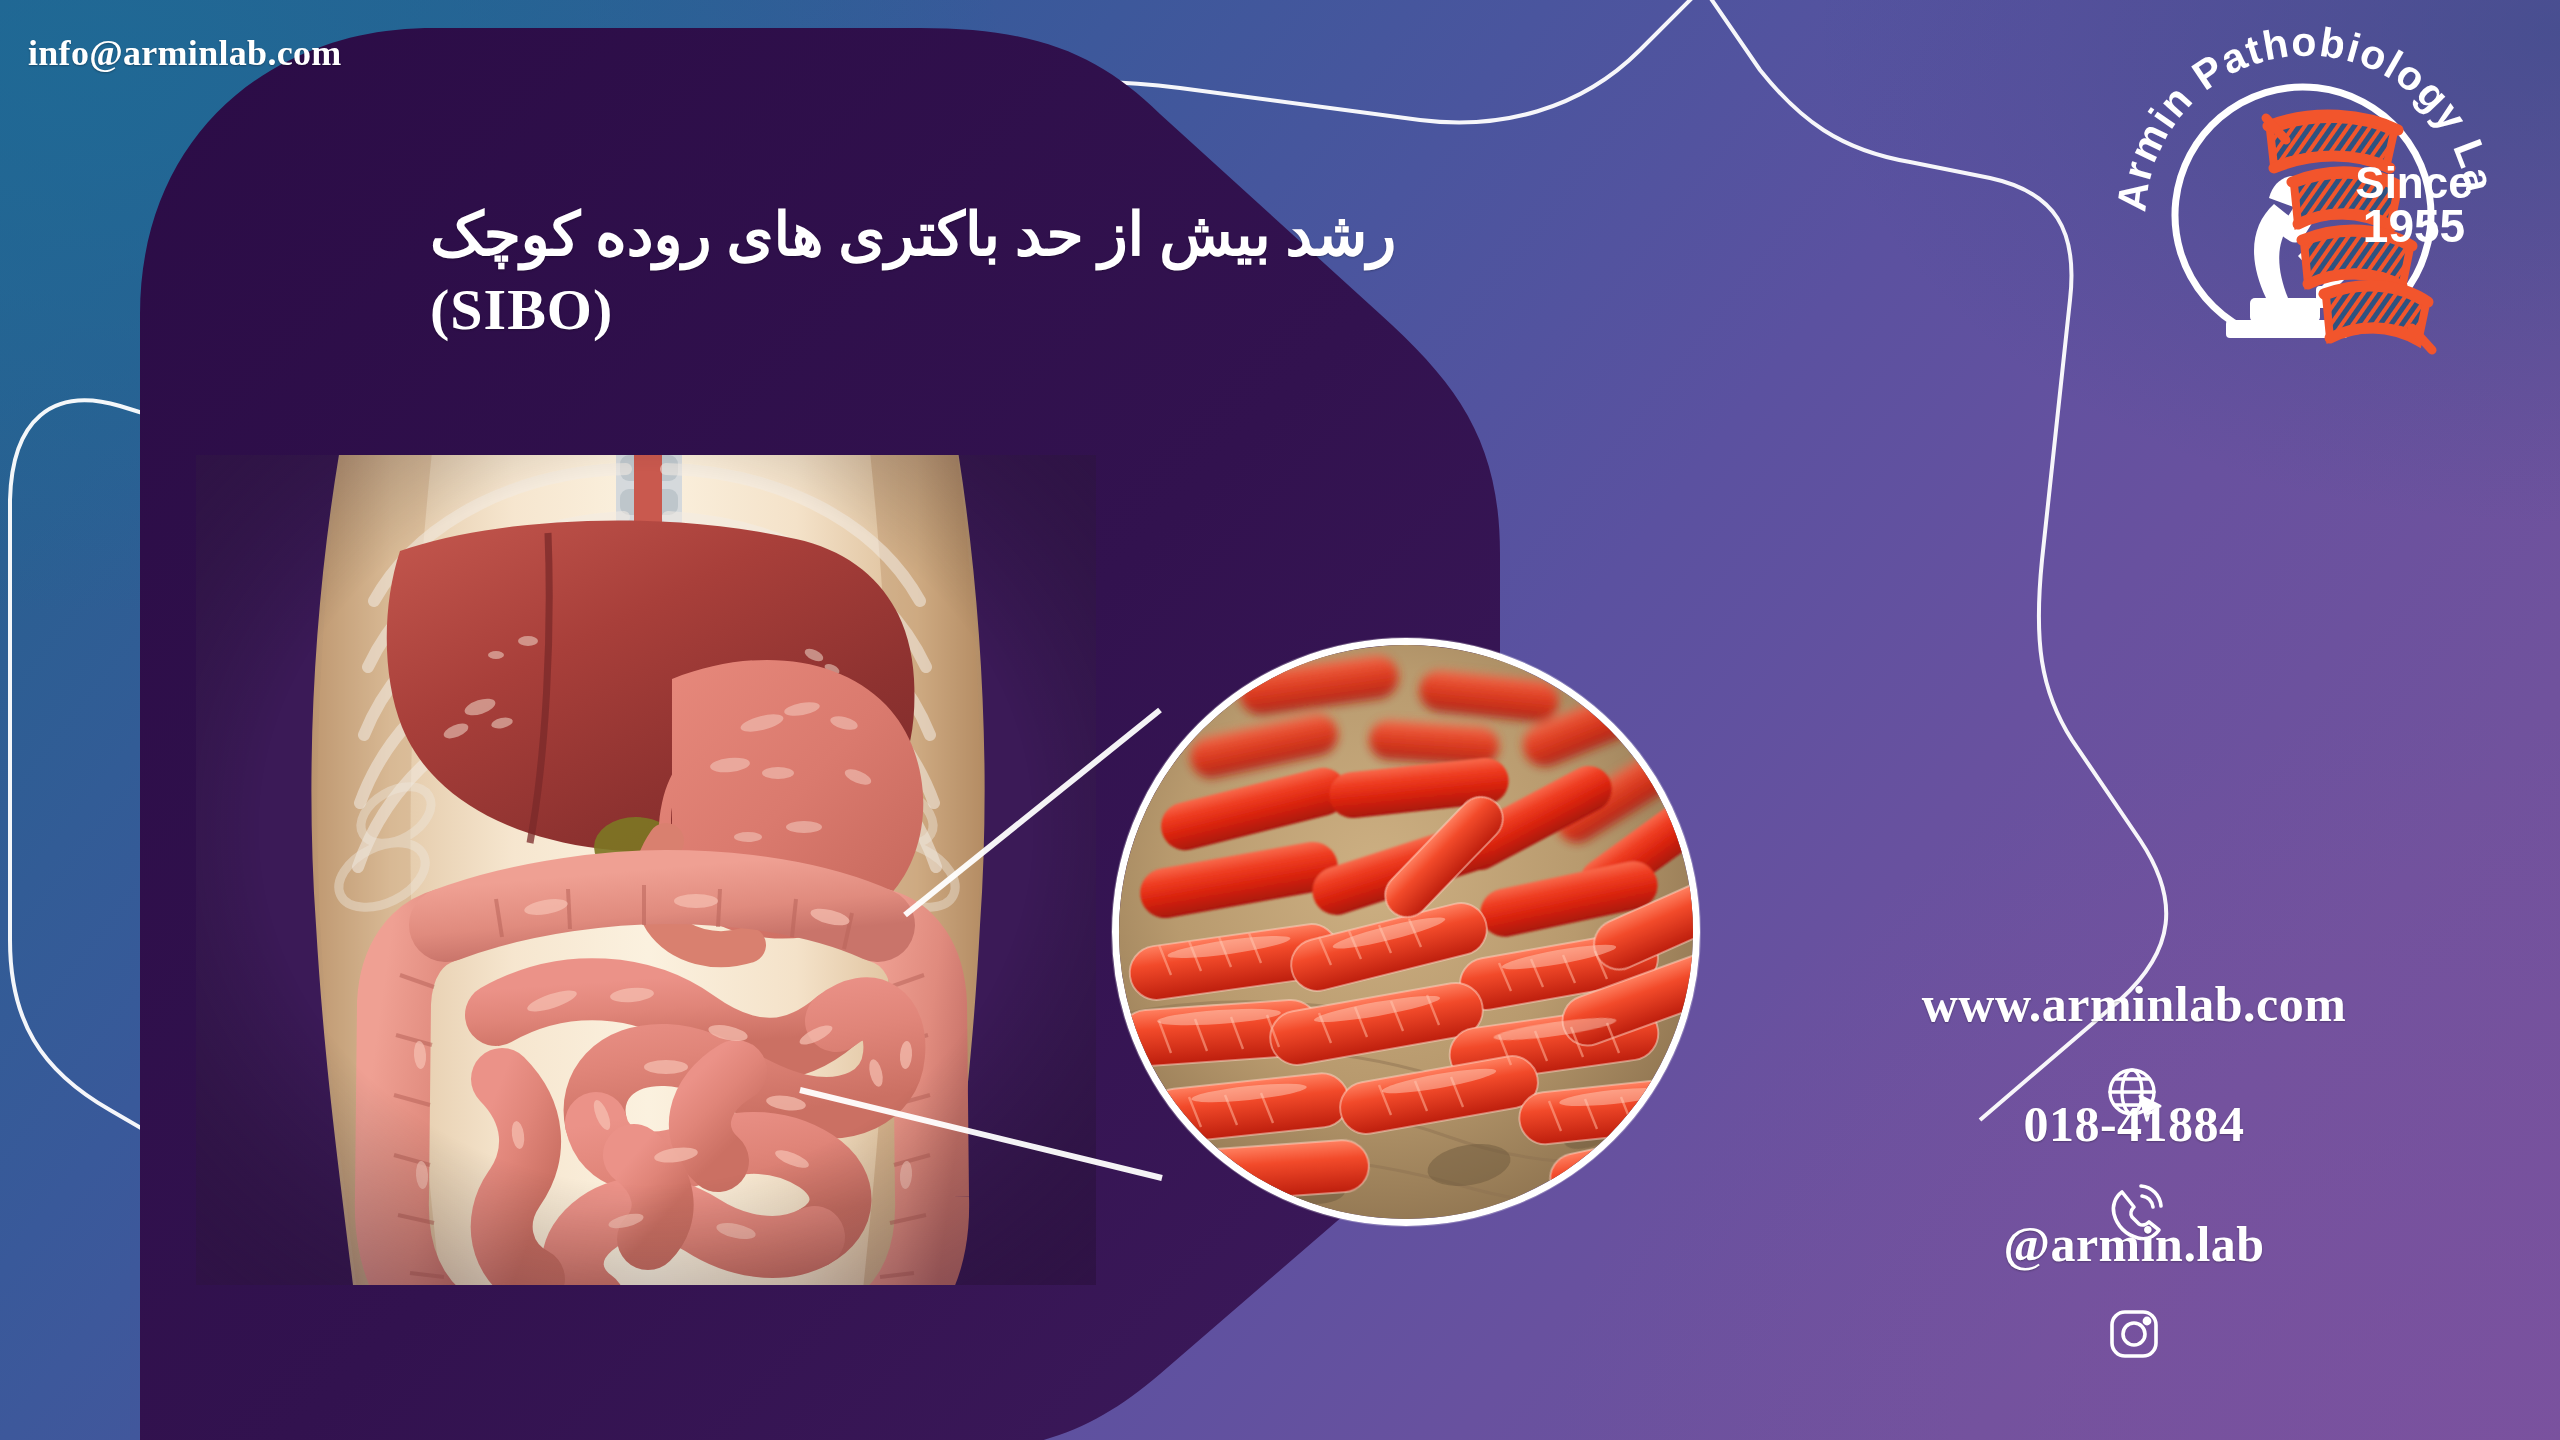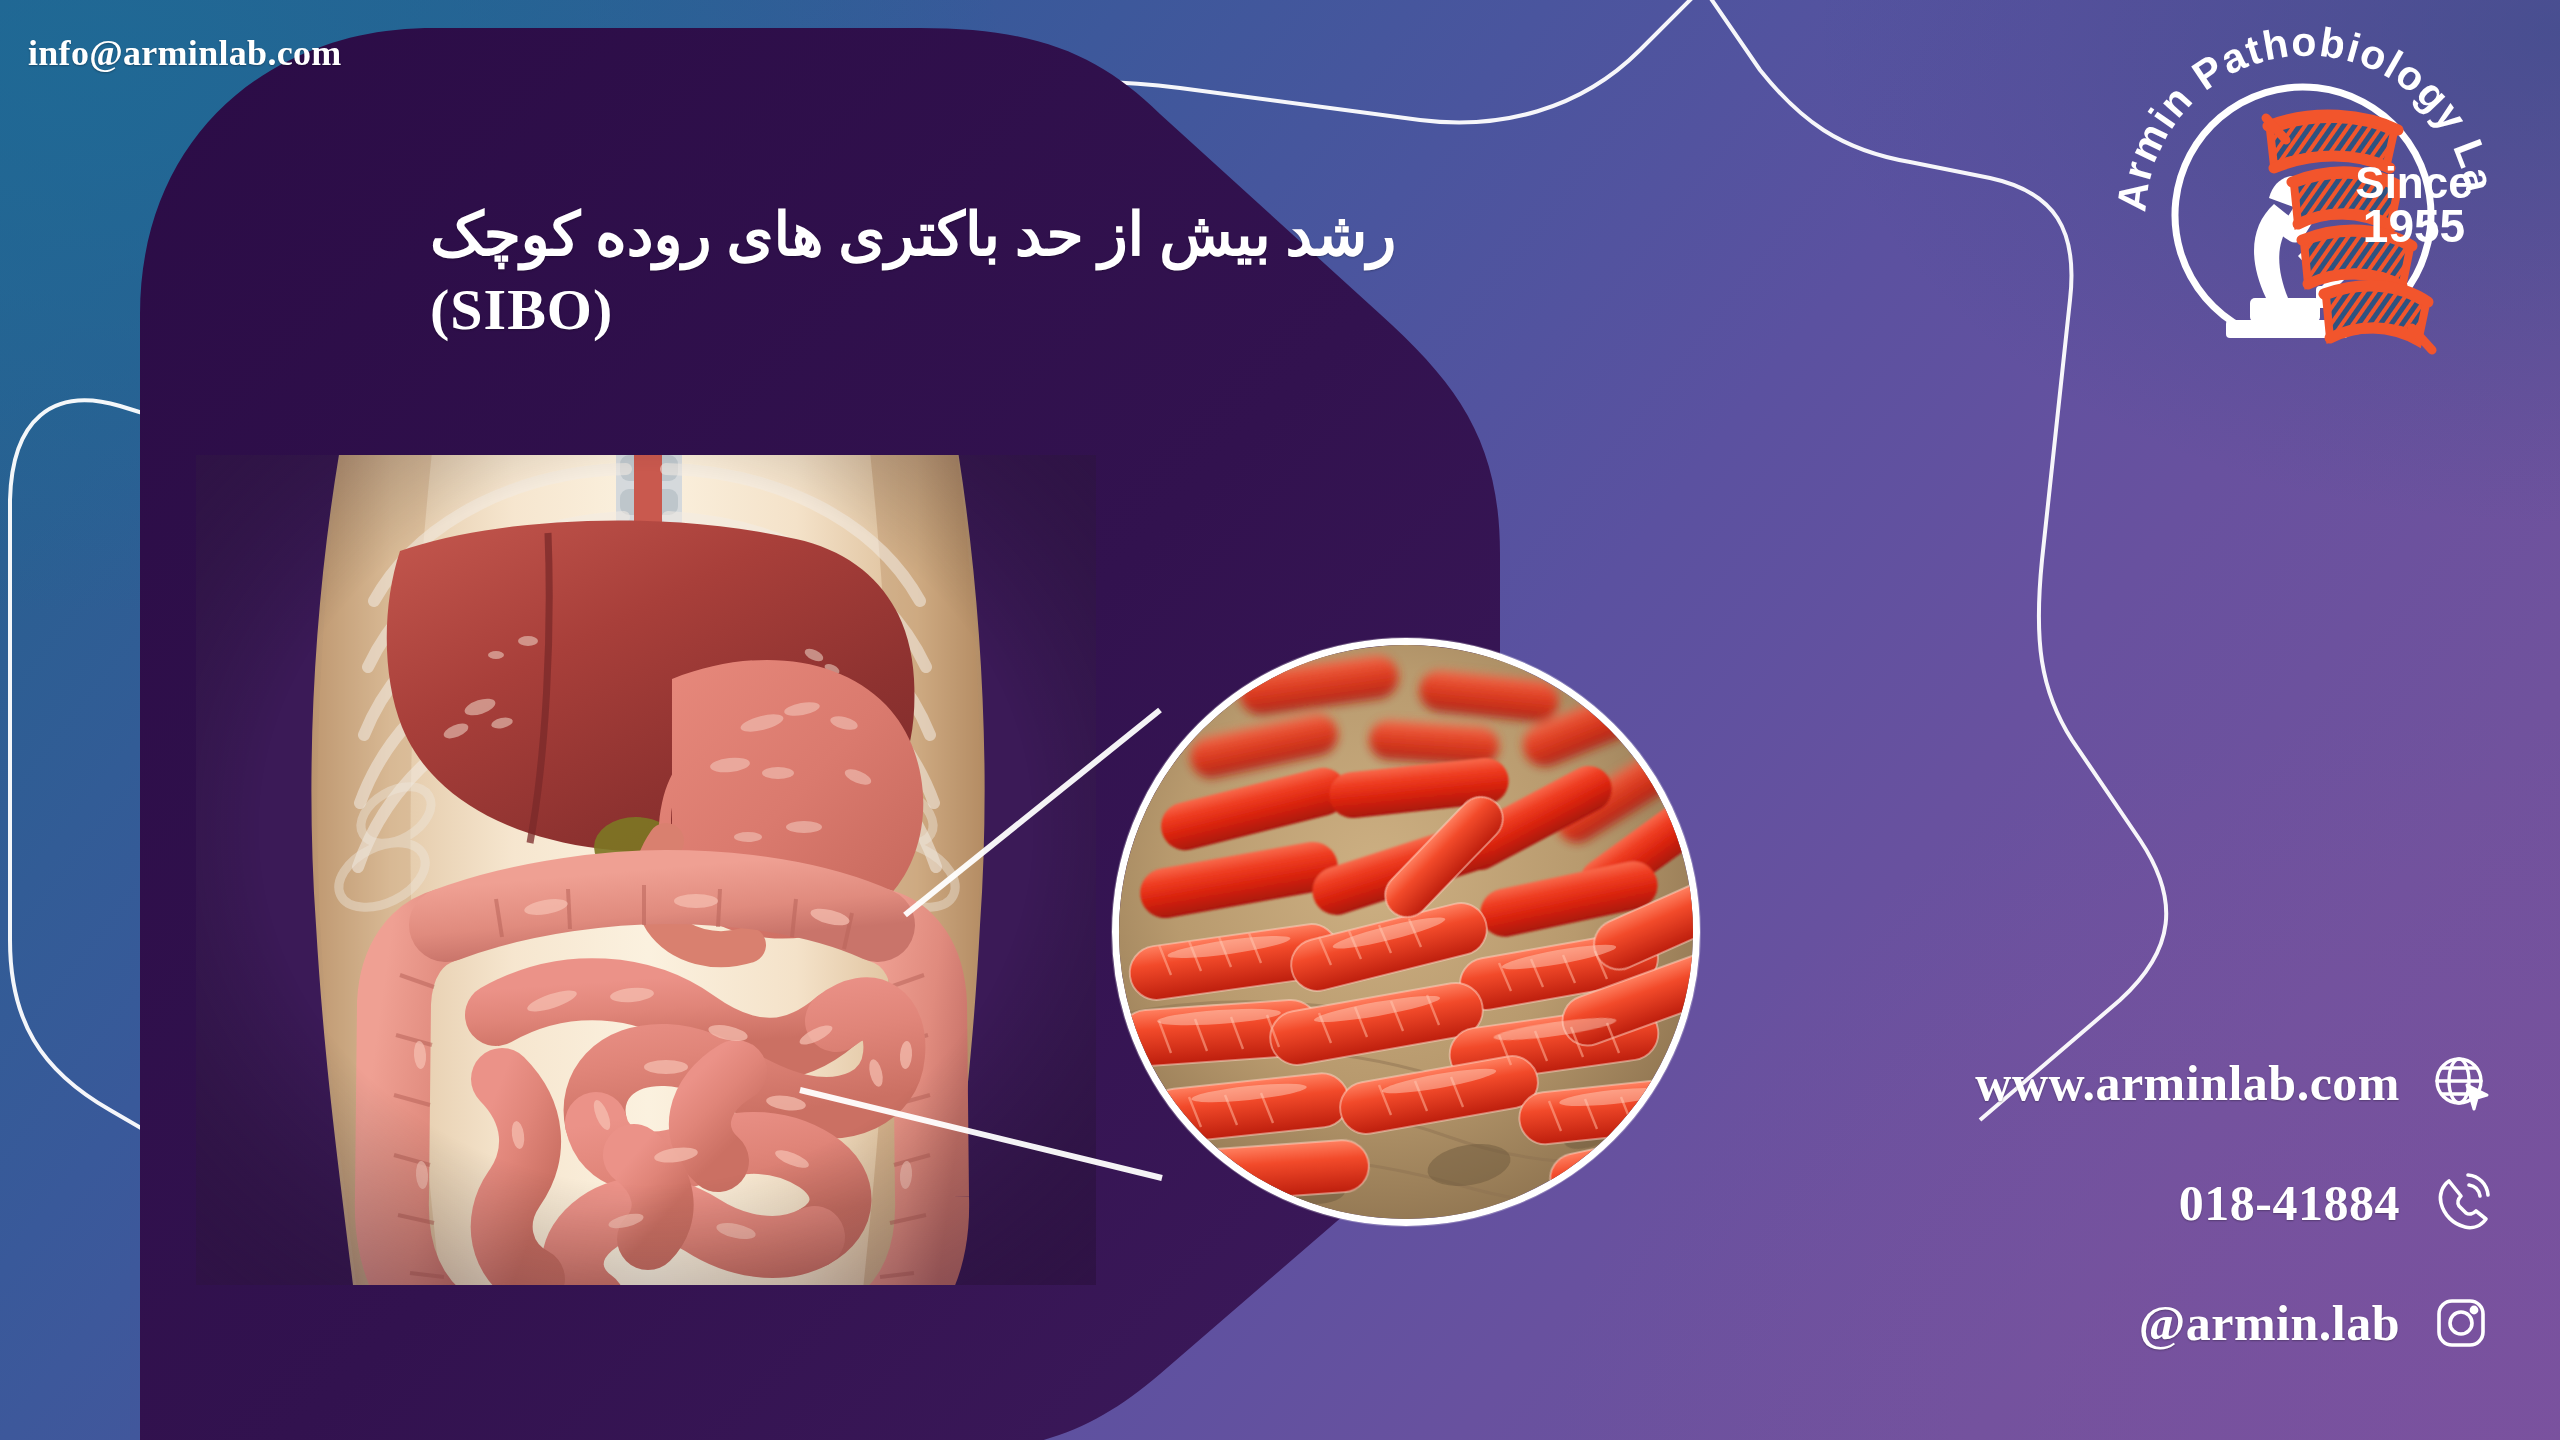--- a/index.html
+++ b/index.html
@@ -122,22 +122,23 @@
     right: 66px; bottom: 66px;
     width: 720px;
   }
   .contact-row {
     display: flex;
     align-items: center;
     justify-content: flex-end;
     gap: 28px;
     margin-bottom: 50px;
     height: 70px;
-  }
-  .contact-row:last-child { margin-bottom: 16px; align-items: center; }
+    flex-direction: column;
+  }
+  .contact-row:last-child { margin-bottom: 7px; align-items: center; }
   .contact-text {
     color: #ffffff;
     font-size: 50px;
     font-weight: bold;
     letter-spacing: 0.5px;
     white-space: nowrap;
     text-shadow: 0 1px 2px rgba(0,0,0,0.28);
   }
   .contact-icon {
     width: 66px; height: 66px;

